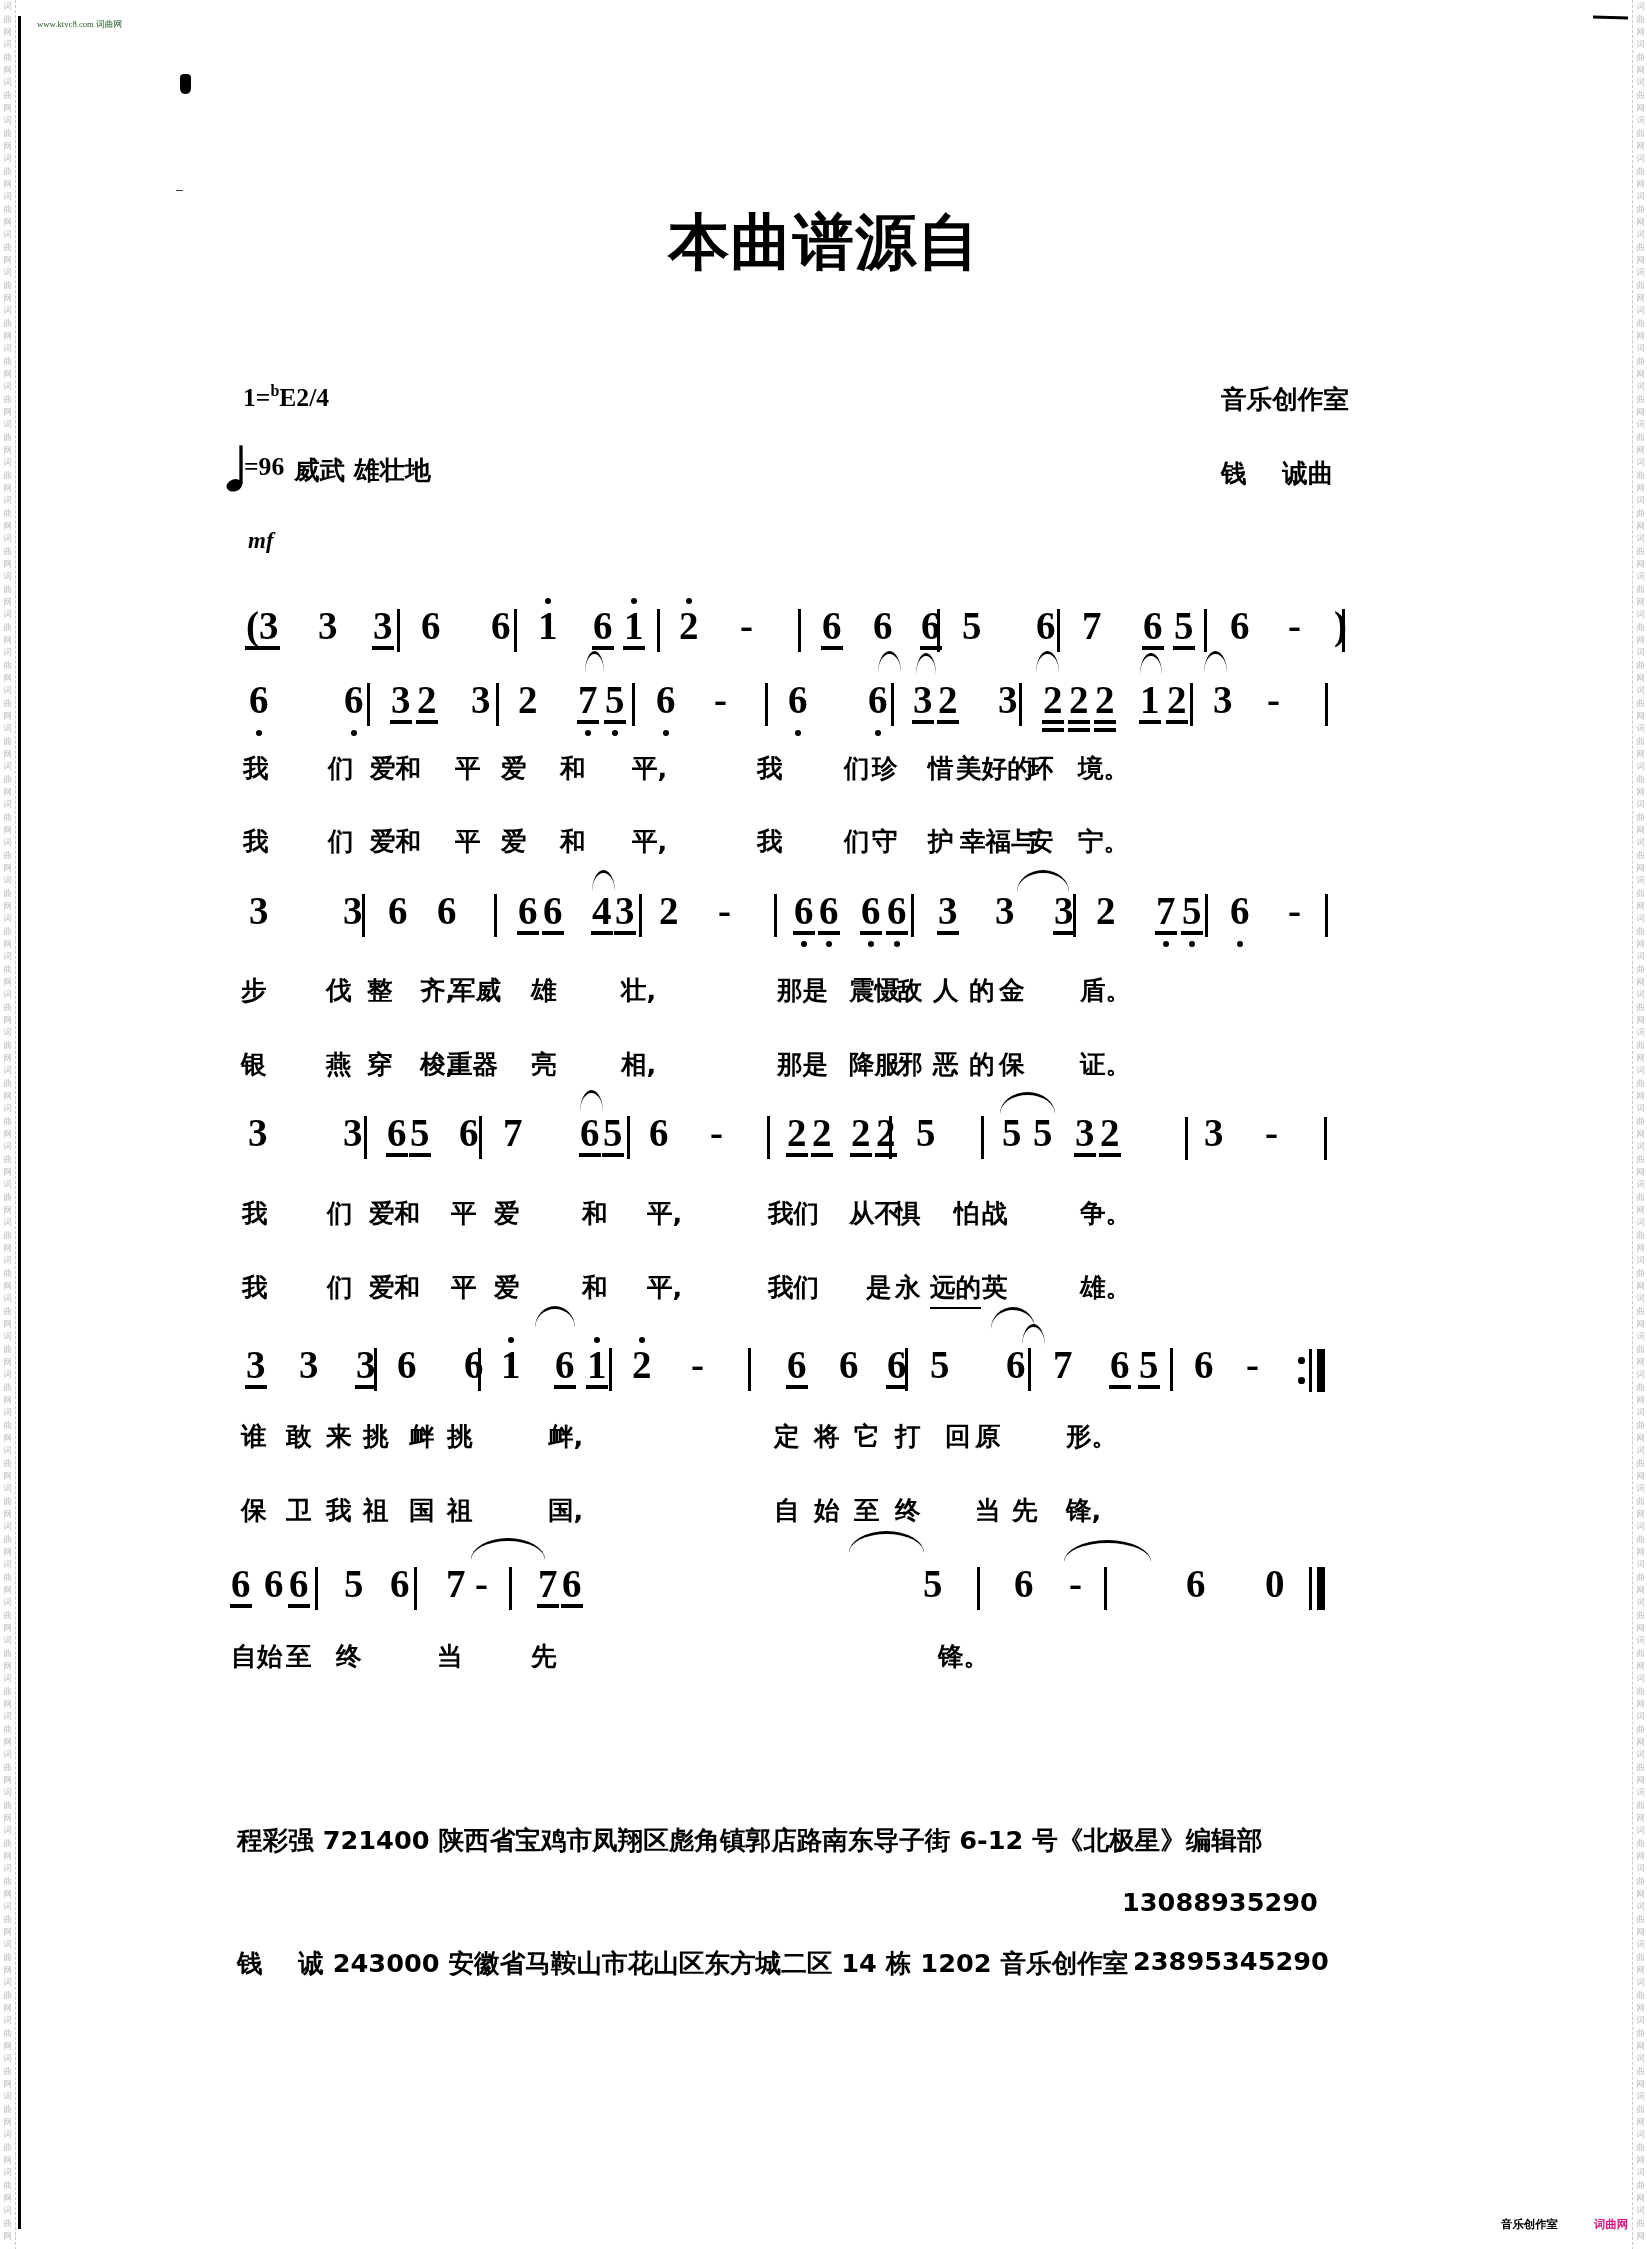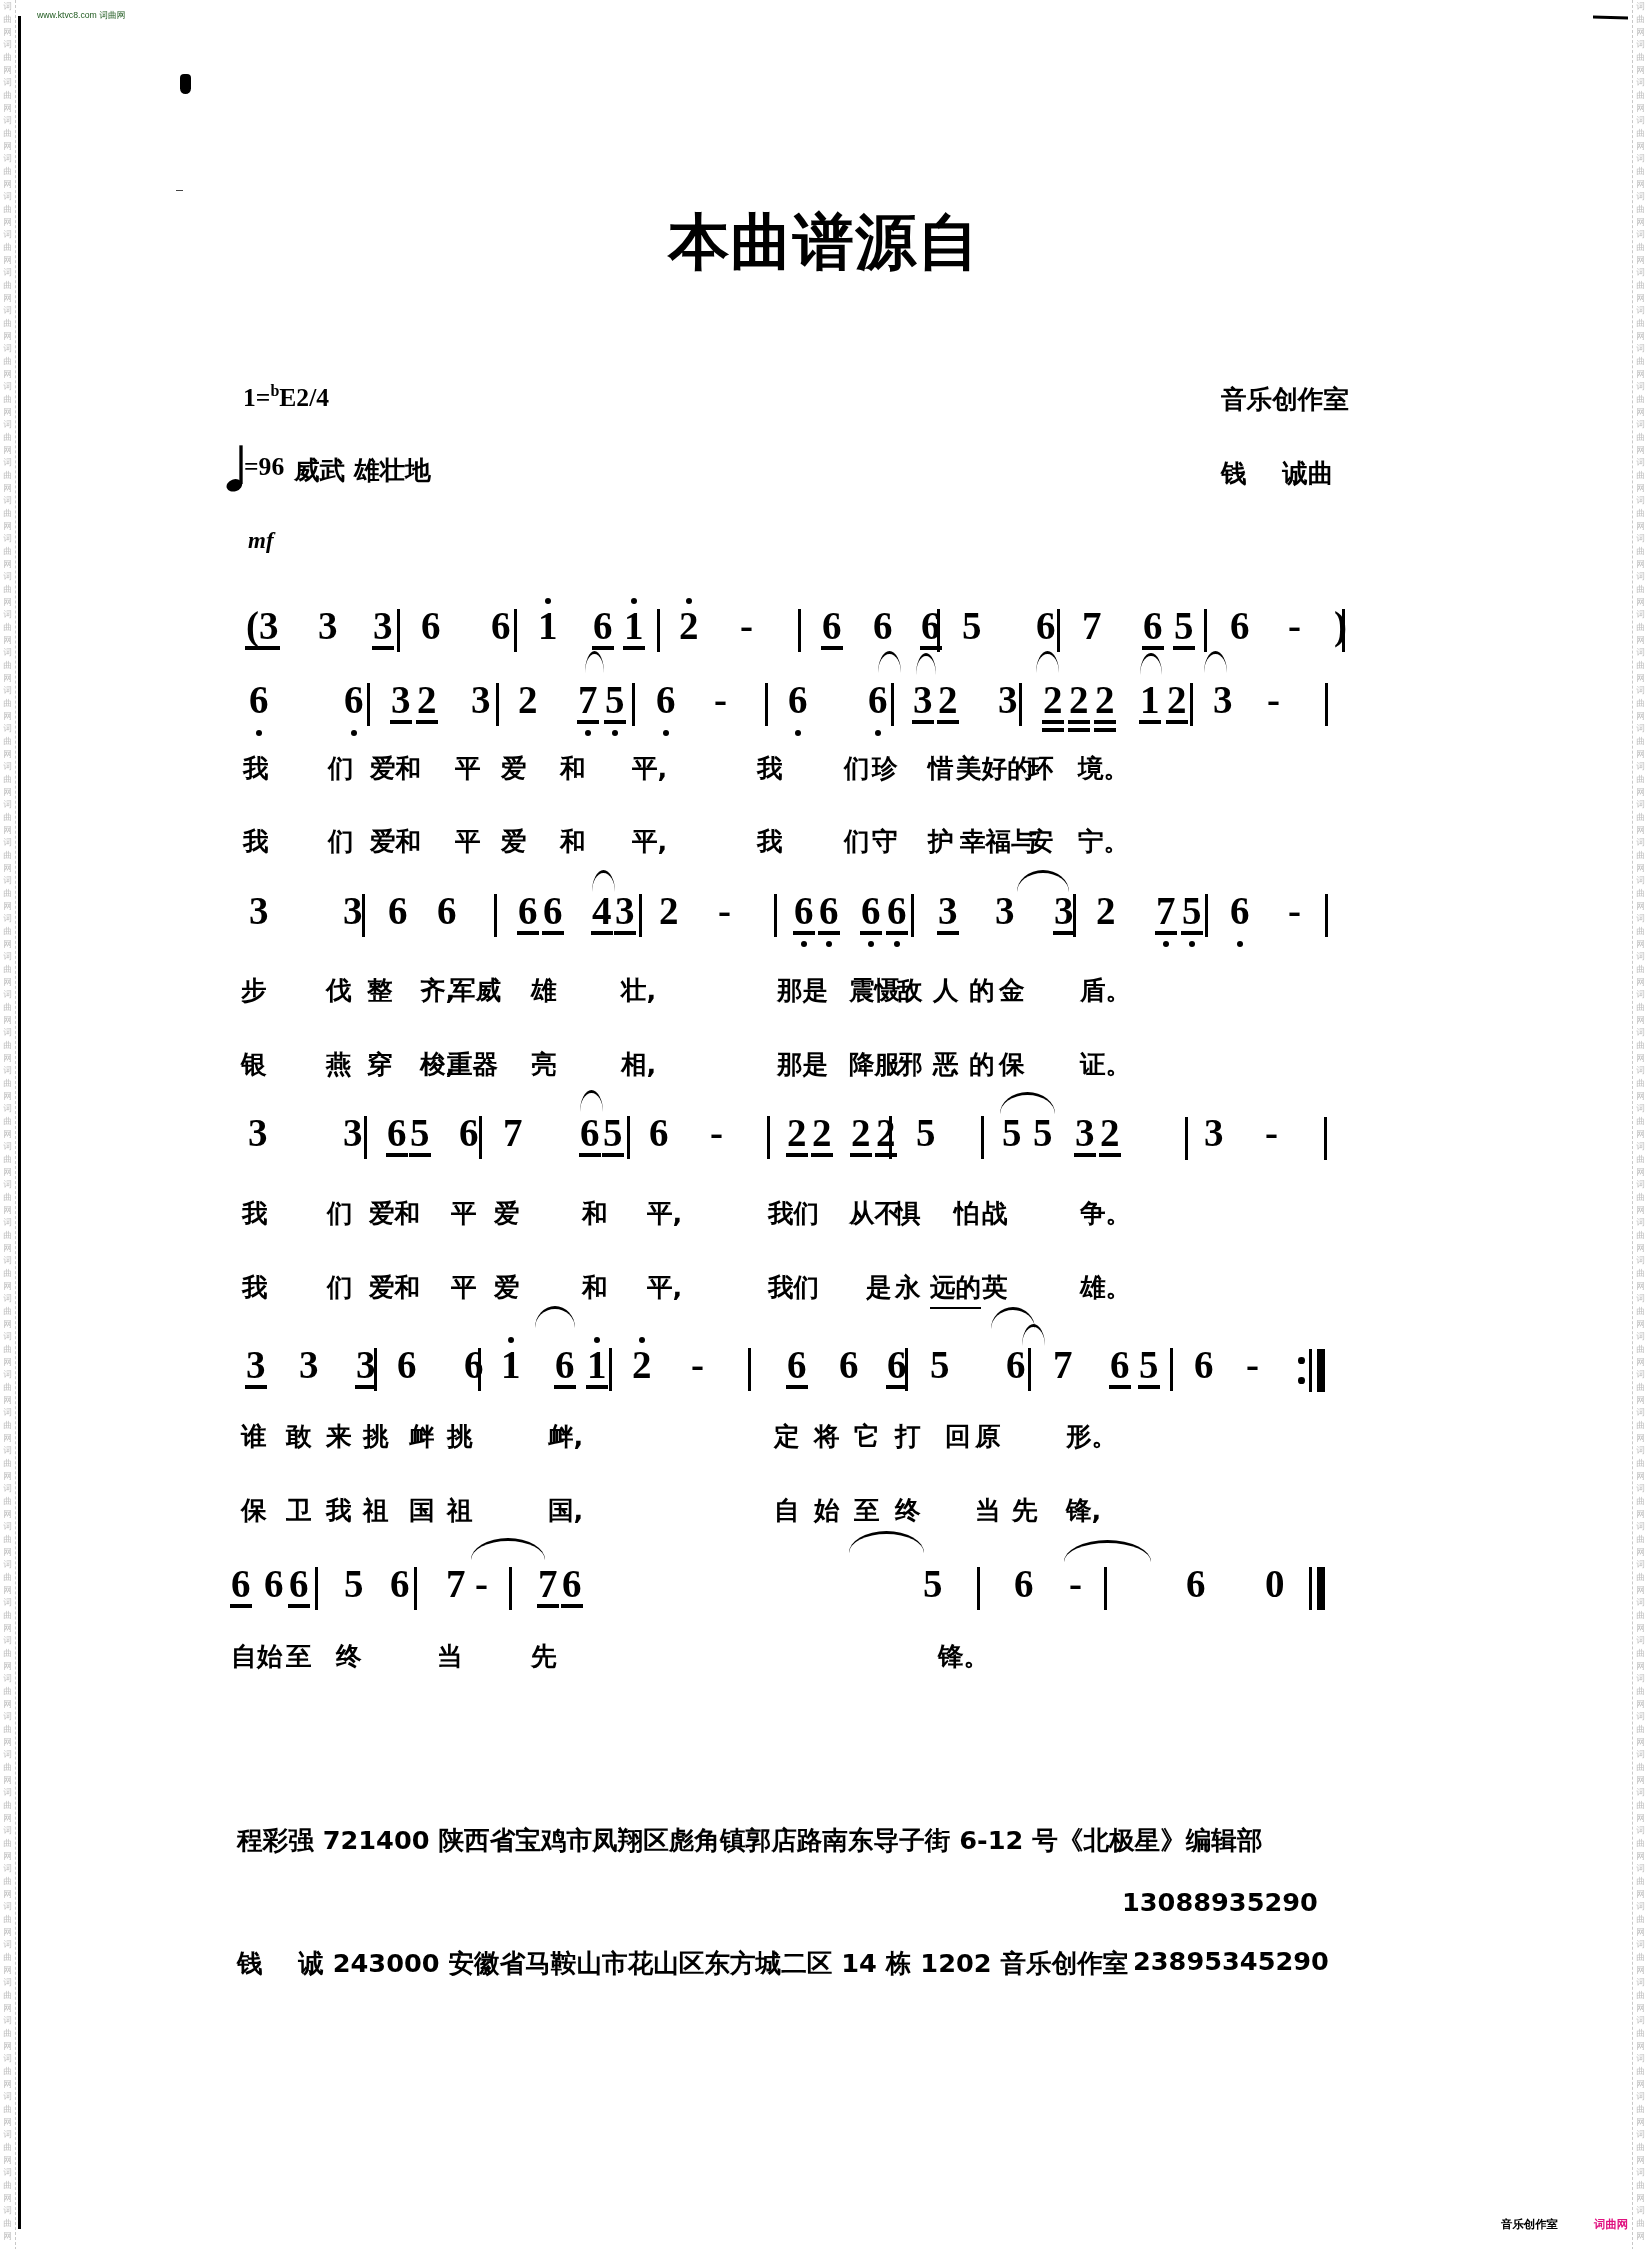--- a/index.html
+++ b/index.html
@@ -7,21 +7,21 @@
          font-family:"Liberation Serif", "DejaVu Serif", serif; color:#000; }
   .abs { position:absolute; }
   
   .wm-strip { position:absolute; top:0; width:15px; height:2250px; overflow:hidden;
               color:#bdbdbd; font-family:"DejaVu Sans", sans-serif; font-size:8.7px;
               line-height:12.8px; text-align:center; }
   .wm-strip.left { left:0; border-right:1.3px dashed #c8c8c8; }
   .wm-strip.right { right:0; border-left:1.3px dashed #c8c8c8; }
   .wm-strip span { display:block; height:38px; }
   .left-bar { position:absolute; left:17.5px; top:16px; width:3.4px; height:2213px; background:#000; }
-  .site-url { left:37px; top:10px; font-family:Liberation Sans, sans-serif; font-size:8.7px; color:#1f5a1f; }
+  .site-url { left:37px; top:19px; font-family:Liberation Serif, serif; font-size:8.7px; color:#1f5a1f; }
   .corner-mark { left:180px; top:74px; width:10.8px; height:20px; background:#000; border-radius:4px 4px 5.4px 5.4px; }
   .corner-dash { left:1593px; top:16px; width:35px; height:3.4px; background:#000; transform:skewY(2deg); }
   .stray-tick { left:176px; top:190px; width:6.7px; height:1.3px; background:#444; }
 
   .title { left:0; width:1648px; top:202px; text-align:center;
            font-family:"DejaVu Sans", sans-serif; font-weight:bold; font-size:61px; letter-spacing:1.3px; }
   .meta { font-family:"Liberation Serif", serif; font-weight:bold; font-size:25.6px; }
   .meta-cn { font-family:"DejaVu Sans", sans-serif; font-weight:bold; font-size:25.6px; }
   .credit { font-family:"DejaVu Sans", sans-serif; font-weight:bold; font-size:25.6px; }
   .dyn { font-family:"Liberation Serif", serif; font-style:italic; font-weight:bold; font-size:23px; }

